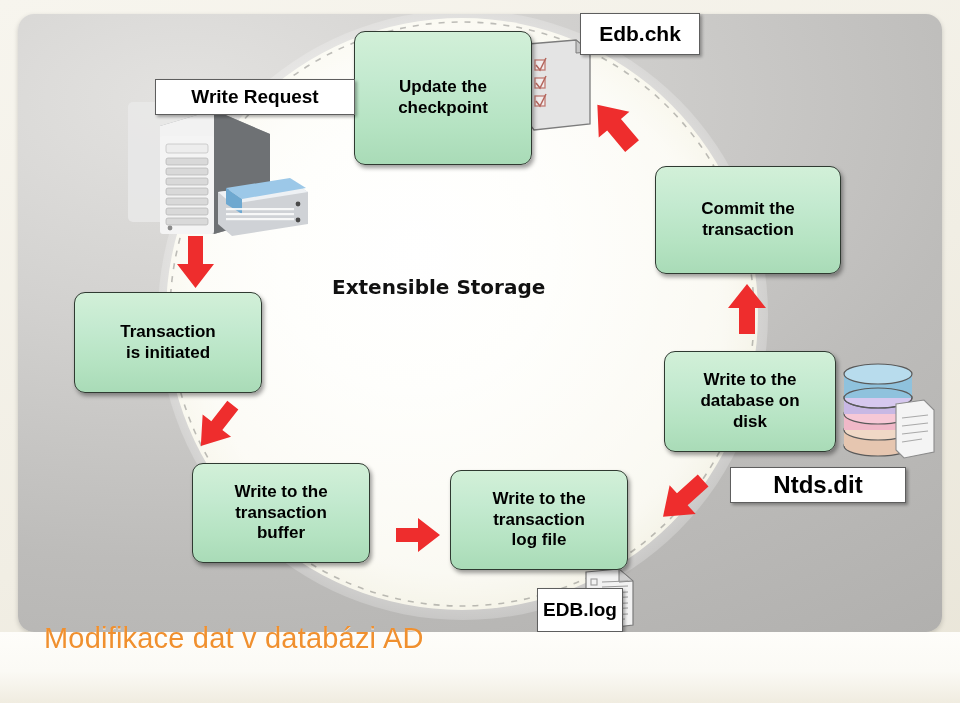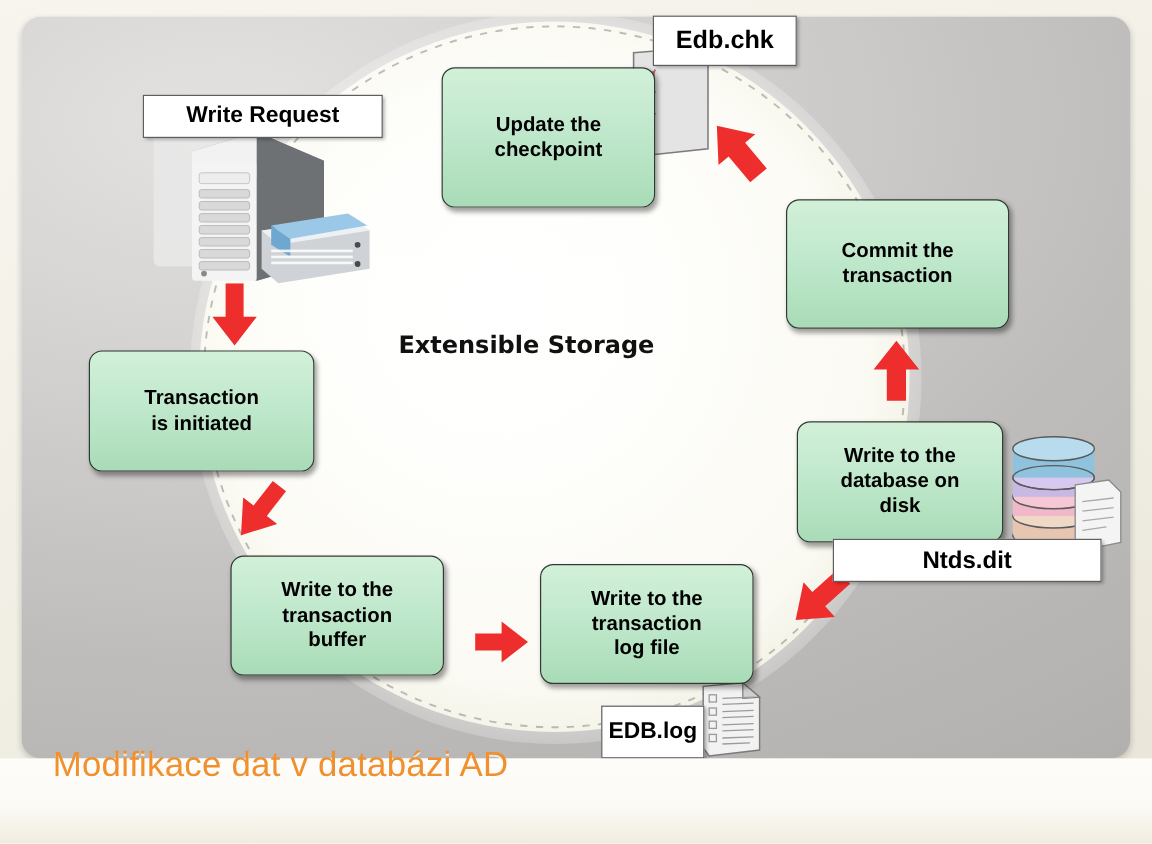--- a/index.html
+++ b/index.html
@@ -107,20 +107,21 @@
     background: #ffffff;
     border: 1.4px solid #5e5e5e;
     box-shadow: 2px 2px 3px rgba(0,0,0,0.32);
     display: flex;
     align-items: center;
     justify-content: center;
     text-align: center;
     color: #000;
     font-weight: bold;
     box-sizing: border-box;
+    margin-left: 36px;
   }
 
   .ese-label {
     position: absolute;
     left: 332px;
     top: 274px;
     width: 290px;
     font-family: "DejaVu Sans", sans-serif;
     font-size: 20px;
     font-weight: bold;
@@ -262,21 +263,21 @@
   <svg class="arrow" style="left:726px;top:284px;" width="42" height="52">
     <polygon points="21,0 40,24 29,24 29,50 13,50 13,24 2,24" fill="#ee2d2d"></polygon>
   </svg>
 
   <svg class="arrow" style="left:585px;top:98px;" width="62" height="58">
     <g transform="rotate(-40 31 29)">
       <polygon points="31,0 51,26 40,26 40,54 22,54 22,26 11,26" fill="#ee2d2d"></polygon>
     </g>
   </svg>
 
-  <div class="gbox" style="left:368px;top:31px;width:178px;height:117px;margin-top:25px;">
+  <div class="gbox" style="left:354px;top:31px;width:178px;height:134px;">
     <div>
       <span>Update the</span><br>
       <span>checkpoint</span>
     </div>
   </div>
 
   <div class="gbox" style="left:655px;top:166px;width:186px;height:108px;">
     <div>
       <span>Commit the</span><br>
       <span>transaction</span>
@@ -315,21 +316,21 @@
   </div>
 
   <div class="wbox" style="left:119px;top:79px;width:200px;height:36px;font-size:19px;">
     <span>Write Request</span>
   </div>
 
   <div class="wbox" style="left:544px;top:13px;width:120px;height:42px;font-size:21px;">
     <span>Edb.chk</span>
   </div>
 
-  <div class="wbox" style="left:694px;top:449px;width:224px;height:36px;font-size:20px;">
+  <div class="wbox" style="left:694px;top:467px;width:176px;height:36px;font-size:24px;">
     <span>Ntds.dit</span>
   </div>
 
   <div class="wbox" style="left:501px;top:588px;width:86px;height:44px;font-size:19px;">
     <span>EDB.log</span>
   </div>
 
   <div class="ese-label">
     <span>Extensible Storage</span><br>
   </div>

